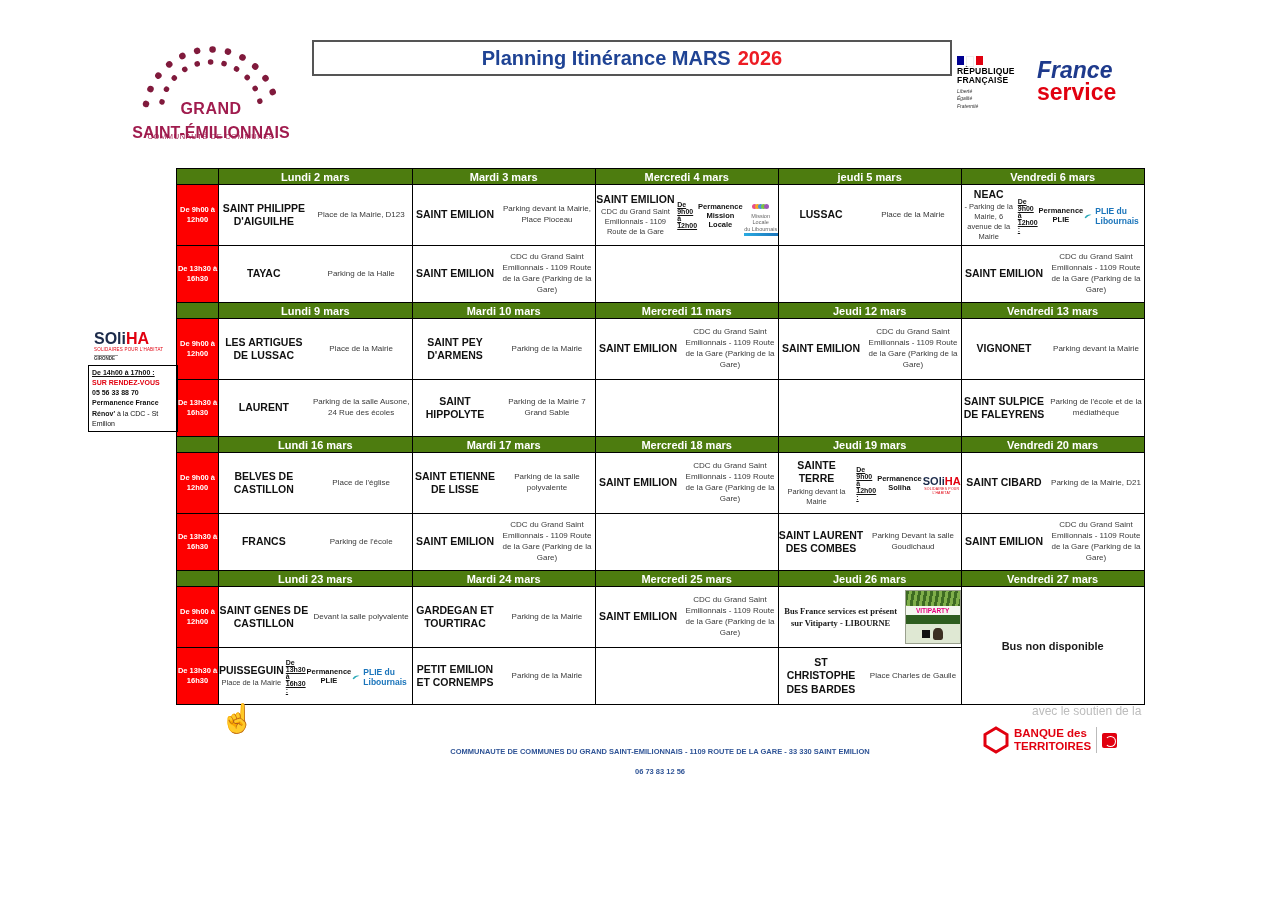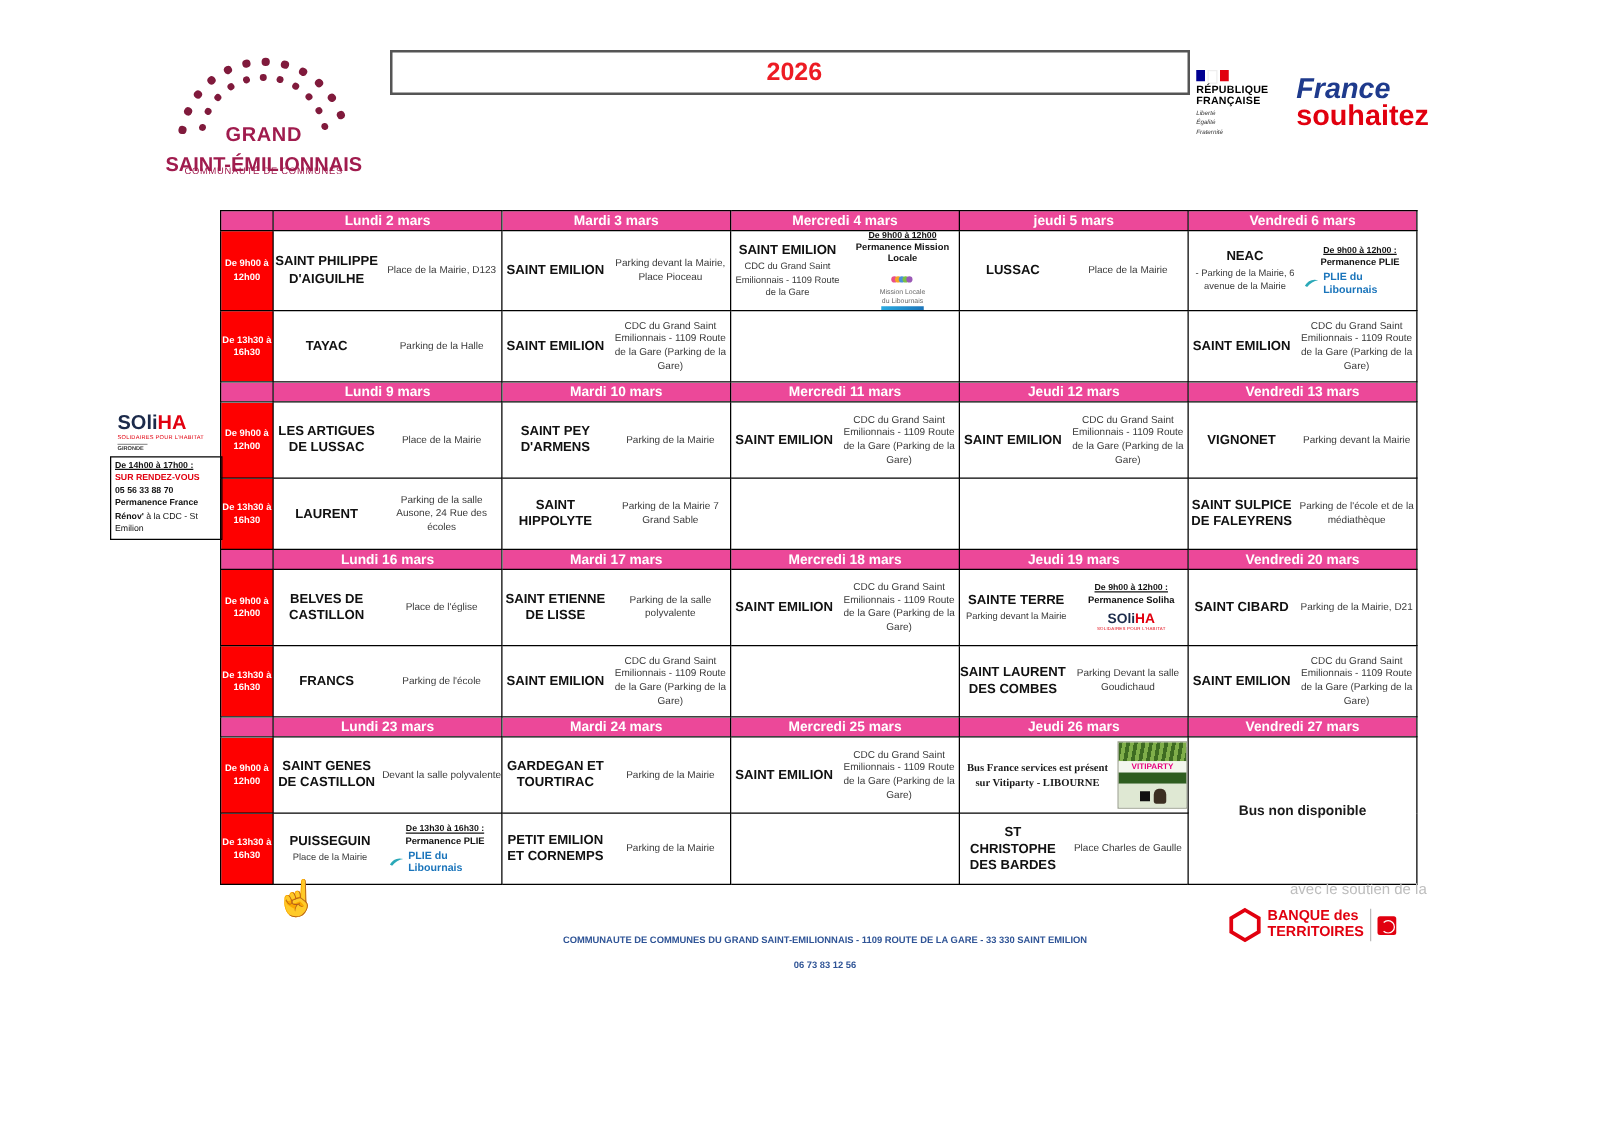--- a/index.html
+++ b/index.html
@@ -23,31 +23,31 @@
   .rf-flag{display:flex;gap:2px;height:9px;width:26px;margin-bottom:2px;}
   .rf-flag i{display:block;width:11px;height:9px;}
   .rf-name{font-weight:bold;font-size:8.5px;line-height:1.05;color:#000;letter-spacing:.2px;}
   .rf-motto{font-size:5px;font-style:italic;color:#333;margin-top:3px;line-height:1.5;}
   .fs{position:absolute;left:1037px;top:60px;line-height:.95;font-weight:bold;font-size:23px;}
   .fs-1{color:#1E3A8C;font-style:italic;} .fs-2{color:#E1000F;}
 
   
   table.sched{position:absolute;left:176px;top:168px;border-collapse:collapse;table-layout:fixed;}
   table.sched td{border:1px solid #000;padding:0;vertical-align:middle;overflow:hidden;}
-  tr.week-header td{background:#ec4899;color:#fff;font-weight:bold;font-size:11px;text-align:center;height:15px;}
+  tr.week-header td{background:#4d7c0f;color:#fff;font-weight:bold;font-size:11px;text-align:center;height:15px;}
   td.time-cell{background:#FE0000;color:#fff;font-weight:bold;font-size:7.5px;text-align:center;line-height:1.35;padding:0 2px;}
   tr.row-morning td{height:60px;} tr.row-afternoon td{height:56px;}
   td.day-cell{background:#fff;padding:1px 3px;}
   .cell-flex{display:flex;align-items:center;justify-content:center;gap:2px;height:100%;}
   .cell-name{font-weight:bold;font-size:10.5px;color:#111;text-align:center;flex:1 1 47%;line-height:1.25;}
   .cell-loc{font-size:8px;color:#3a3a3a;text-align:center;flex:1 1 53%;line-height:1.35;}
   .stack{flex:1 1 50%;display:flex;flex-direction:column;align-items:center;gap:1px;}
   .stack .cell-name,.stack .cell-loc{flex:none;width:100%;}
   .stack .cell-loc{font-size:7.5px;}
-  .extra{flex:1 1 50%;display:flex;flex-direction:column;align-items:center;gap:1px;}
+  .extra{flex:1 1 50%;display:flex;flex-direction:row;align-items:center;gap:1px;}
   .extra-time{font-weight:bold;font-size:7px;text-decoration:underline;color:#111;}
   .extra-label{font-weight:bold;font-size:7.5px;color:#111;text-align:center;line-height:1.2;}
   .merged-text{font-weight:bold;font-size:11px;text-align:center;}
   .note-text{font-weight:bold;font-size:8.5px;text-align:center;flex:1 1 55%;line-height:1.45;font-family:Liberation Serif, serif;}
 
   
   .logo-ml{display:flex;flex-direction:column;align-items:center;margin-top:1px;}
   .ml-dots i{display:inline-block;width:5px;height:5px;border-radius:50%;margin:0 -1px;}
   .ml-txt{font-size:5.5px;color:#666;text-align:center;line-height:1.2;}
   .ml-bar{width:34px;height:3px;background:linear-gradient(90deg,#29ABE2,#1B75BB);margin-top:1px;}
@@ -98,20 +98,21 @@
     <svg width="186" height="78" viewBox="0 0 186 78">
       <path d="M28 66 A 66 66 0 0 1 158 66" fill="none" stroke="#801A3C" stroke-width="6.5" stroke-linecap="round" stroke-dasharray="0.1 15.5"></path>
       <path d="M44 64 A 50 50 0 0 1 142 64" fill="none" stroke="#801A3C" stroke-width="5.5" stroke-linecap="round" stroke-dasharray="0.1 13.5"></path>
     </svg>
     <div class="org-l1"><span class="g">GRAND</span></div>
     <div class="org-l2">SAINT-ÉMILIONNAIS</div>
     <div class="org-l3">COMMUNAUTÉ DE COMMUNES</div>
   </div>
 
   <div class="title-box">
+    <span class="t-main">Planning Itinérance MARS</span>
     <span class="t-year">2026</span>
   </div>
 
   <div class="rf">
     <div class="rf-flag">
       <i style="background:#000091"></i>
         <i style="background:#fff;border:1px solid #eee;"></i>
         <i style="background:#E1000F"></i>
     </div>
     <div class="rf-name">
@@ -119,21 +120,21 @@
     </div>
     <div class="rf-motto">
       <span>Liberté</span><br>
       <span>Égalité</span><br>
       <span>Fraternité</span>
     </div>
   </div>
 
   <div class="fs">
     <div class="fs-1">France</div>
-    <div class="fs-2">souhaitez</div>
+    <div class="fs-2">service</div>
   </div>
 
   <table class="sched">
     <colgroup>
       <col style="width:42px">
         <col style="width:183px">
         <col style="width:183px">
       <col style="width:183px">
         <col style="width:183px">
         <col style="width:183px">

